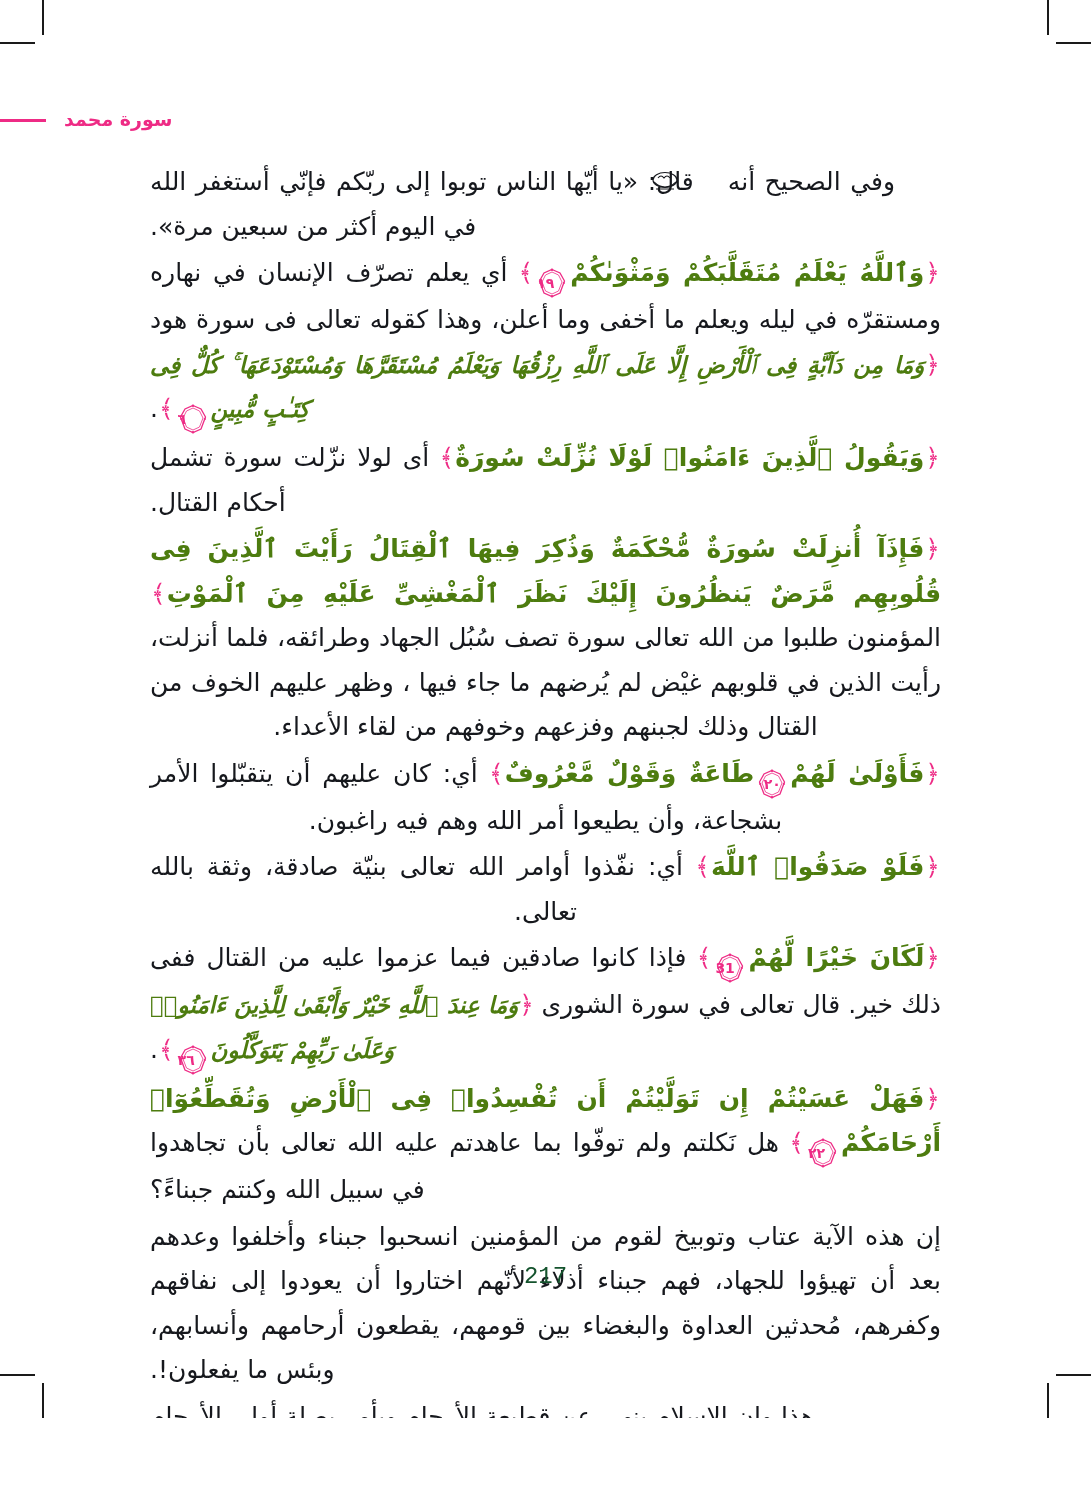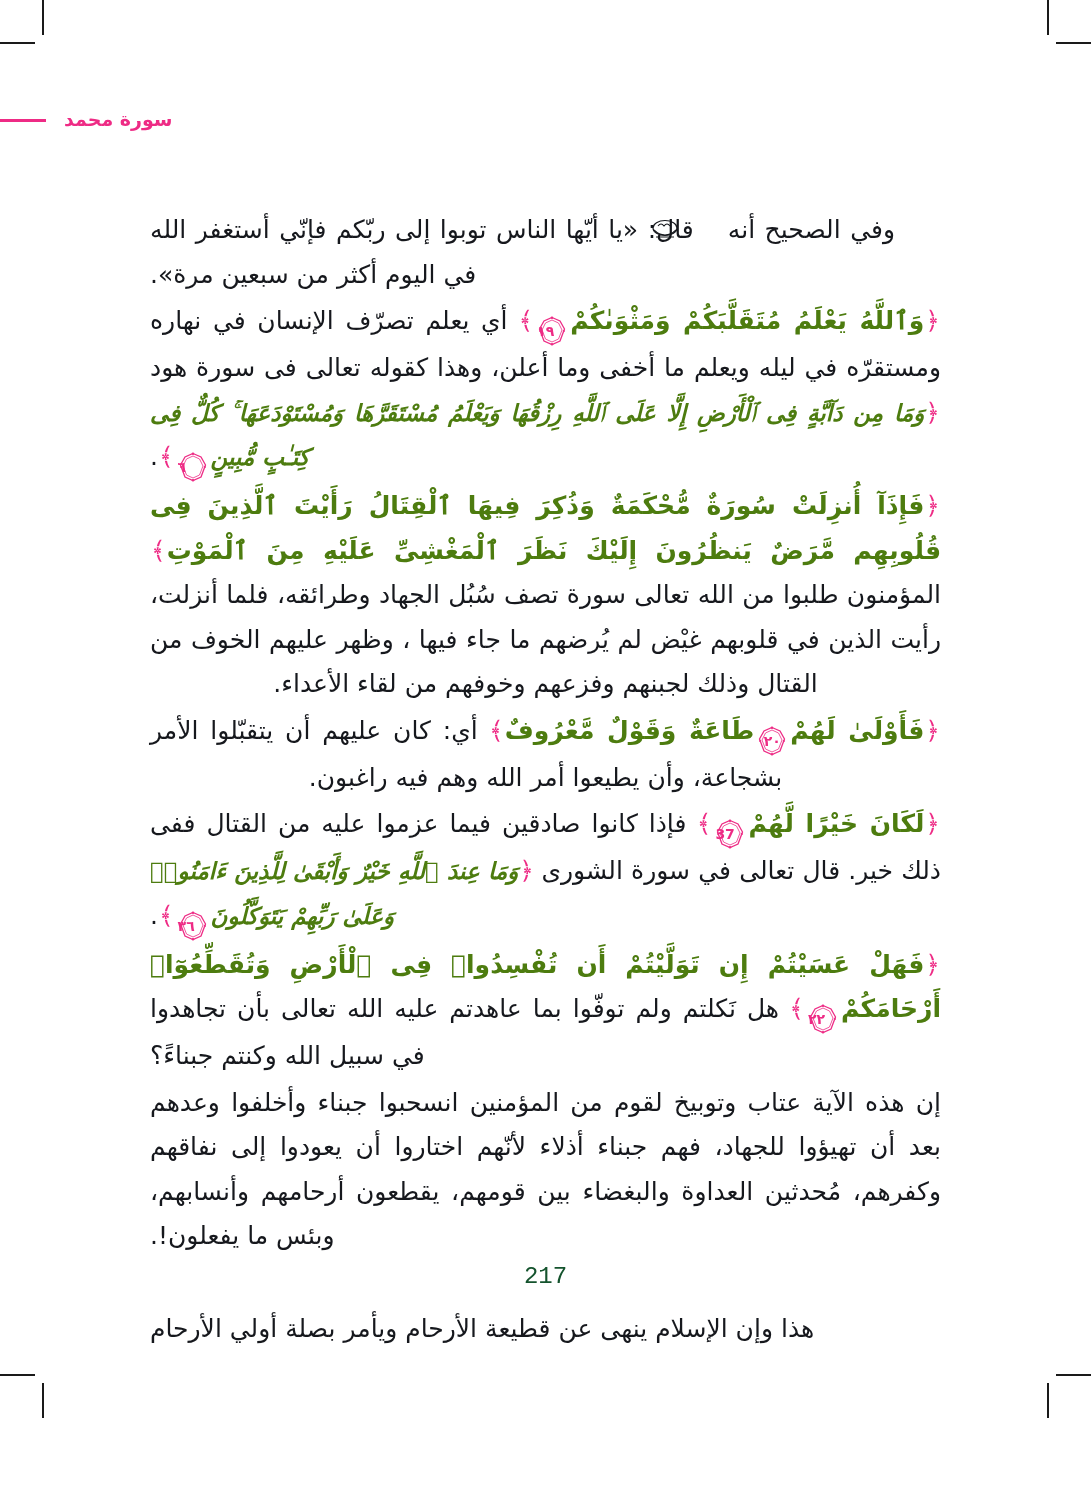--- a/index.html
+++ b/index.html
@@ -75,21 +75,21 @@
     font-size: 25px;
     line-height: 1.78;
     color: #16181d;
   }
 
   p.para {
     margin: 0 0 2px 0;
     text-align: justify;
     text-align-last: right;
   }
-  p.para.indent { text-indent: 46px; margin-top: 48px; }
+  p.para.indent { text-indent: 46px; }
   p.para.last-center { text-align-last: center; }
   p.para.last-left  { text-align-last: left; }
 
   
   .body-ar {
     font-family: "DejaVu Sans", "Liberation Sans", sans-serif;
     font-weight: normal;
   }
 
   
@@ -211,20 +211,24 @@
               <polygon points="15,4 21.5,7 25,14 21.5,23 15,26 8.5,23 5,14 8.5,7" fill="none" stroke="#ee2b85" stroke-width="0.8"></polygon>
               <circle cx="15" cy="1.8" r="1.2" fill="#ee2b85"></circle>
               <circle cx="15" cy="28.2" r="1.2" fill="#ee2b85"></circle>
               <circle cx="3.2" cy="15" r="1.1" fill="#ee2b85"></circle>
               <circle cx="26.8" cy="15" r="1.1" fill="#ee2b85"></circle>
             </svg>
             <span class="num">٦</span>
       </span><span class="brk">﴾</span><span class="body-ar">.</span>
     </p>
 
+    <p class="para last-left">
+      <span class="brk">﴿</span><span class="ayah">وَيَقُولُ ٱلَّذِينَ ءَامَنُوا۟ لَوْلَا نُزِّلَتْ سُورَةٌ</span><span class="brk">﴾</span>
+      <span class="body-ar">أى لولا نزّلت سورة تشمل أحكام القتال.</span>
+    </p>
 
     <p class="para last-center">
       <span class="brk">﴿</span><span class="ayah">فَإِذَآ أُنزِلَتْ سُورَةٌ مُّحْكَمَةٌ وَذُكِرَ فِيهَا ٱلْقِتَالُ رَأَيْتَ ٱلَّذِينَ فِى قُلُوبِهِم مَّرَضٌ يَنظُرُونَ إِلَيْكَ نَظَرَ ٱلْمَغْشِىِّ عَلَيْهِ مِنَ ٱلْمَوْتِ</span><span class="brk">﴾</span>
       <span class="body-ar">المؤمنون طلبوا من الله تعالى سورة تصف سُبُل الجهاد وطرائقه، فلما أنزلت، رأيت الذين في قلوبهم غيْض لم يُرضهم ما جاء فيها ، وظهر عليهم الخوف من القتال وذلك لجبنهم وفزعهم وخوفهم من لقاء الأعداء.</span>
     </p>
 
     <p class="para last-center">
       <span class="brk">﴿</span><span class="ayah">فَأَوْلَىٰ لَهُمْ</span><span class="ayah-num">
             <svg class="rosette" viewBox="0 0 30 30" aria-hidden="true">
               <polygon points="15,1.5 23,5 27.5,13 23,25 15,28.5 7,25 2.5,13 7,5" fill="none" stroke="#ee2b85" stroke-width="1.3"></polygon>
@@ -233,32 +237,36 @@
               <circle cx="15" cy="28.2" r="1.2" fill="#ee2b85"></circle>
               <circle cx="3.2" cy="15" r="1.1" fill="#ee2b85"></circle>
               <circle cx="26.8" cy="15" r="1.1" fill="#ee2b85"></circle>
             </svg>
             <span class="num">٢٠</span>
       </span><span class="ayah">طَاعَةٌ وَقَوْلٌ مَّعْرُوفٌ</span><span class="brk">﴾</span>
       <span class="body-ar">أي: كان عليهم أن يتقبّلوا الأمر بشجاعة، وأن يطيعوا أمر الله وهم فيه راغبون.</span>
     </p>
 
 
+    <p class="para last-center">
+      <span class="brk">﴿</span><span class="ayah">فَلَوْ صَدَقُوا۟ ٱللَّهَ</span><span class="brk">﴾</span>
+      <span class="body-ar">أي: نفّذوا أوامر الله تعالى بنيّة صادقة، وثقة بالله تعالى.</span>
+    </p>
 
     <p class="para last-left">
       <span class="brk">﴿</span><span class="ayah">لَكَانَ خَيْرًا لَّهُمْ</span><span class="ayah-num">
             <svg class="rosette" viewBox="0 0 30 30" aria-hidden="true">
               <polygon points="15,1.5 23,5 27.5,13 23,25 15,28.5 7,25 2.5,13 7,5" fill="none" stroke="#ee2b85" stroke-width="1.3"></polygon>
               <polygon points="15,4 21.5,7 25,14 21.5,23 15,26 8.5,23 5,14 8.5,7" fill="none" stroke="#ee2b85" stroke-width="0.8"></polygon>
               <circle cx="15" cy="1.8" r="1.2" fill="#ee2b85"></circle>
               <circle cx="15" cy="28.2" r="1.2" fill="#ee2b85"></circle>
               <circle cx="3.2" cy="15" r="1.1" fill="#ee2b85"></circle>
               <circle cx="26.8" cy="15" r="1.1" fill="#ee2b85"></circle>
             </svg>
-            <span class="num">37</span>
+            <span class="num">31</span>
       </span><span class="brk">﴾</span>
       <span class="body-ar">فإذا كانوا صادقين فيما عزموا عليه من القتال ففى ذلك خير. قال تعالى في سورة الشورى</span>
       <span class="brk">﴿</span><span class="ayah small">وَمَا عِندَ ٱللَّهِ خَيْرٌ وَأَبْقَىٰ لِلَّذِينَ ءَامَنُوا۟ وَعَلَىٰ رَبِّهِمْ يَتَوَكَّلُونَ</span><span class="ayah-num">
             <svg class="rosette" viewBox="0 0 30 30" aria-hidden="true">
               <polygon points="15,1.5 23,5 27.5,13 23,25 15,28.5 7,25 2.5,13 7,5" fill="none" stroke="#ee2b85" stroke-width="1.3"></polygon>
               <polygon points="15,4 21.5,7 25,14 21.5,23 15,26 8.5,23 5,14 8.5,7" fill="none" stroke="#ee2b85" stroke-width="0.8"></polygon>
               <circle cx="15" cy="1.8" r="1.2" fill="#ee2b85"></circle>
               <circle cx="15" cy="28.2" r="1.2" fill="#ee2b85"></circle>
               <circle cx="3.2" cy="15" r="1.1" fill="#ee2b85"></circle>
               <circle cx="26.8" cy="15" r="1.1" fill="#ee2b85"></circle>

